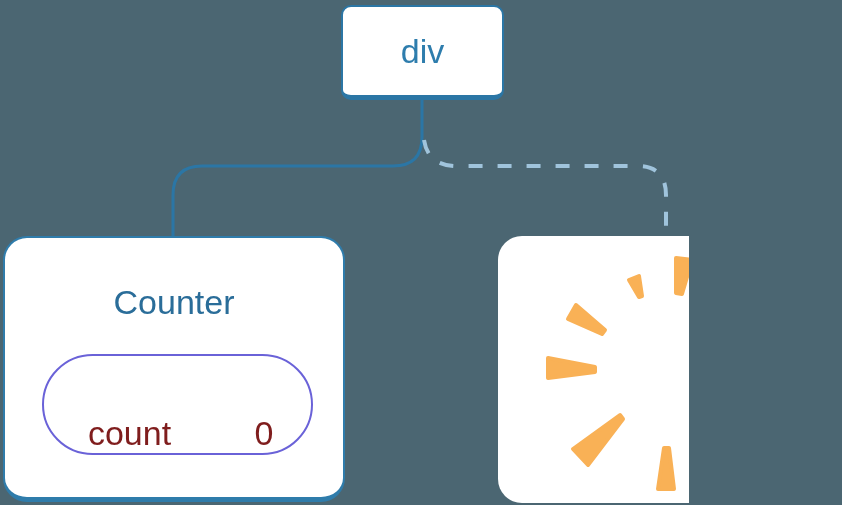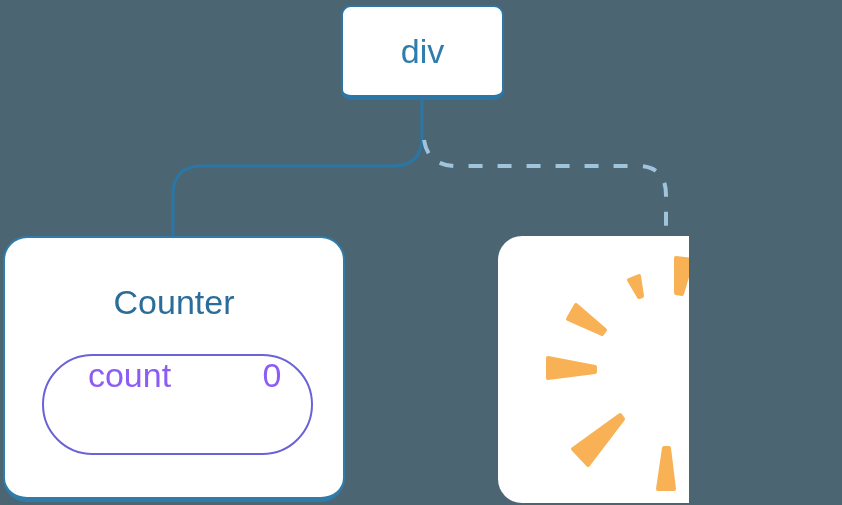--- a/index.html
+++ b/index.html
@@ -64,25 +64,24 @@
     color: #2a6d99;
   }
   .state-pill {
     position: absolute;
     left: 37px; top: 116px;
     width: 271px; height: 101px;
     box-sizing: border-box;
     border: 2.5px solid #6a62d8;
     border-radius: 51px;
     display: flex;
-    align-items: flex-start;
-    color: #8b5cf6;
+    align-items: flex-end;
+    color: #7f1d1d;
     font-size: 34px;
     overflow: hidden;
-    gap: 8px;
   }
   .pill-key {
     width: 171px;
     display: flex;
     align-items: center;
     justify-content: center;
   }
   .pill-divider {
     width: 0;
     border-left: 2.5px solid #6a62d8;

